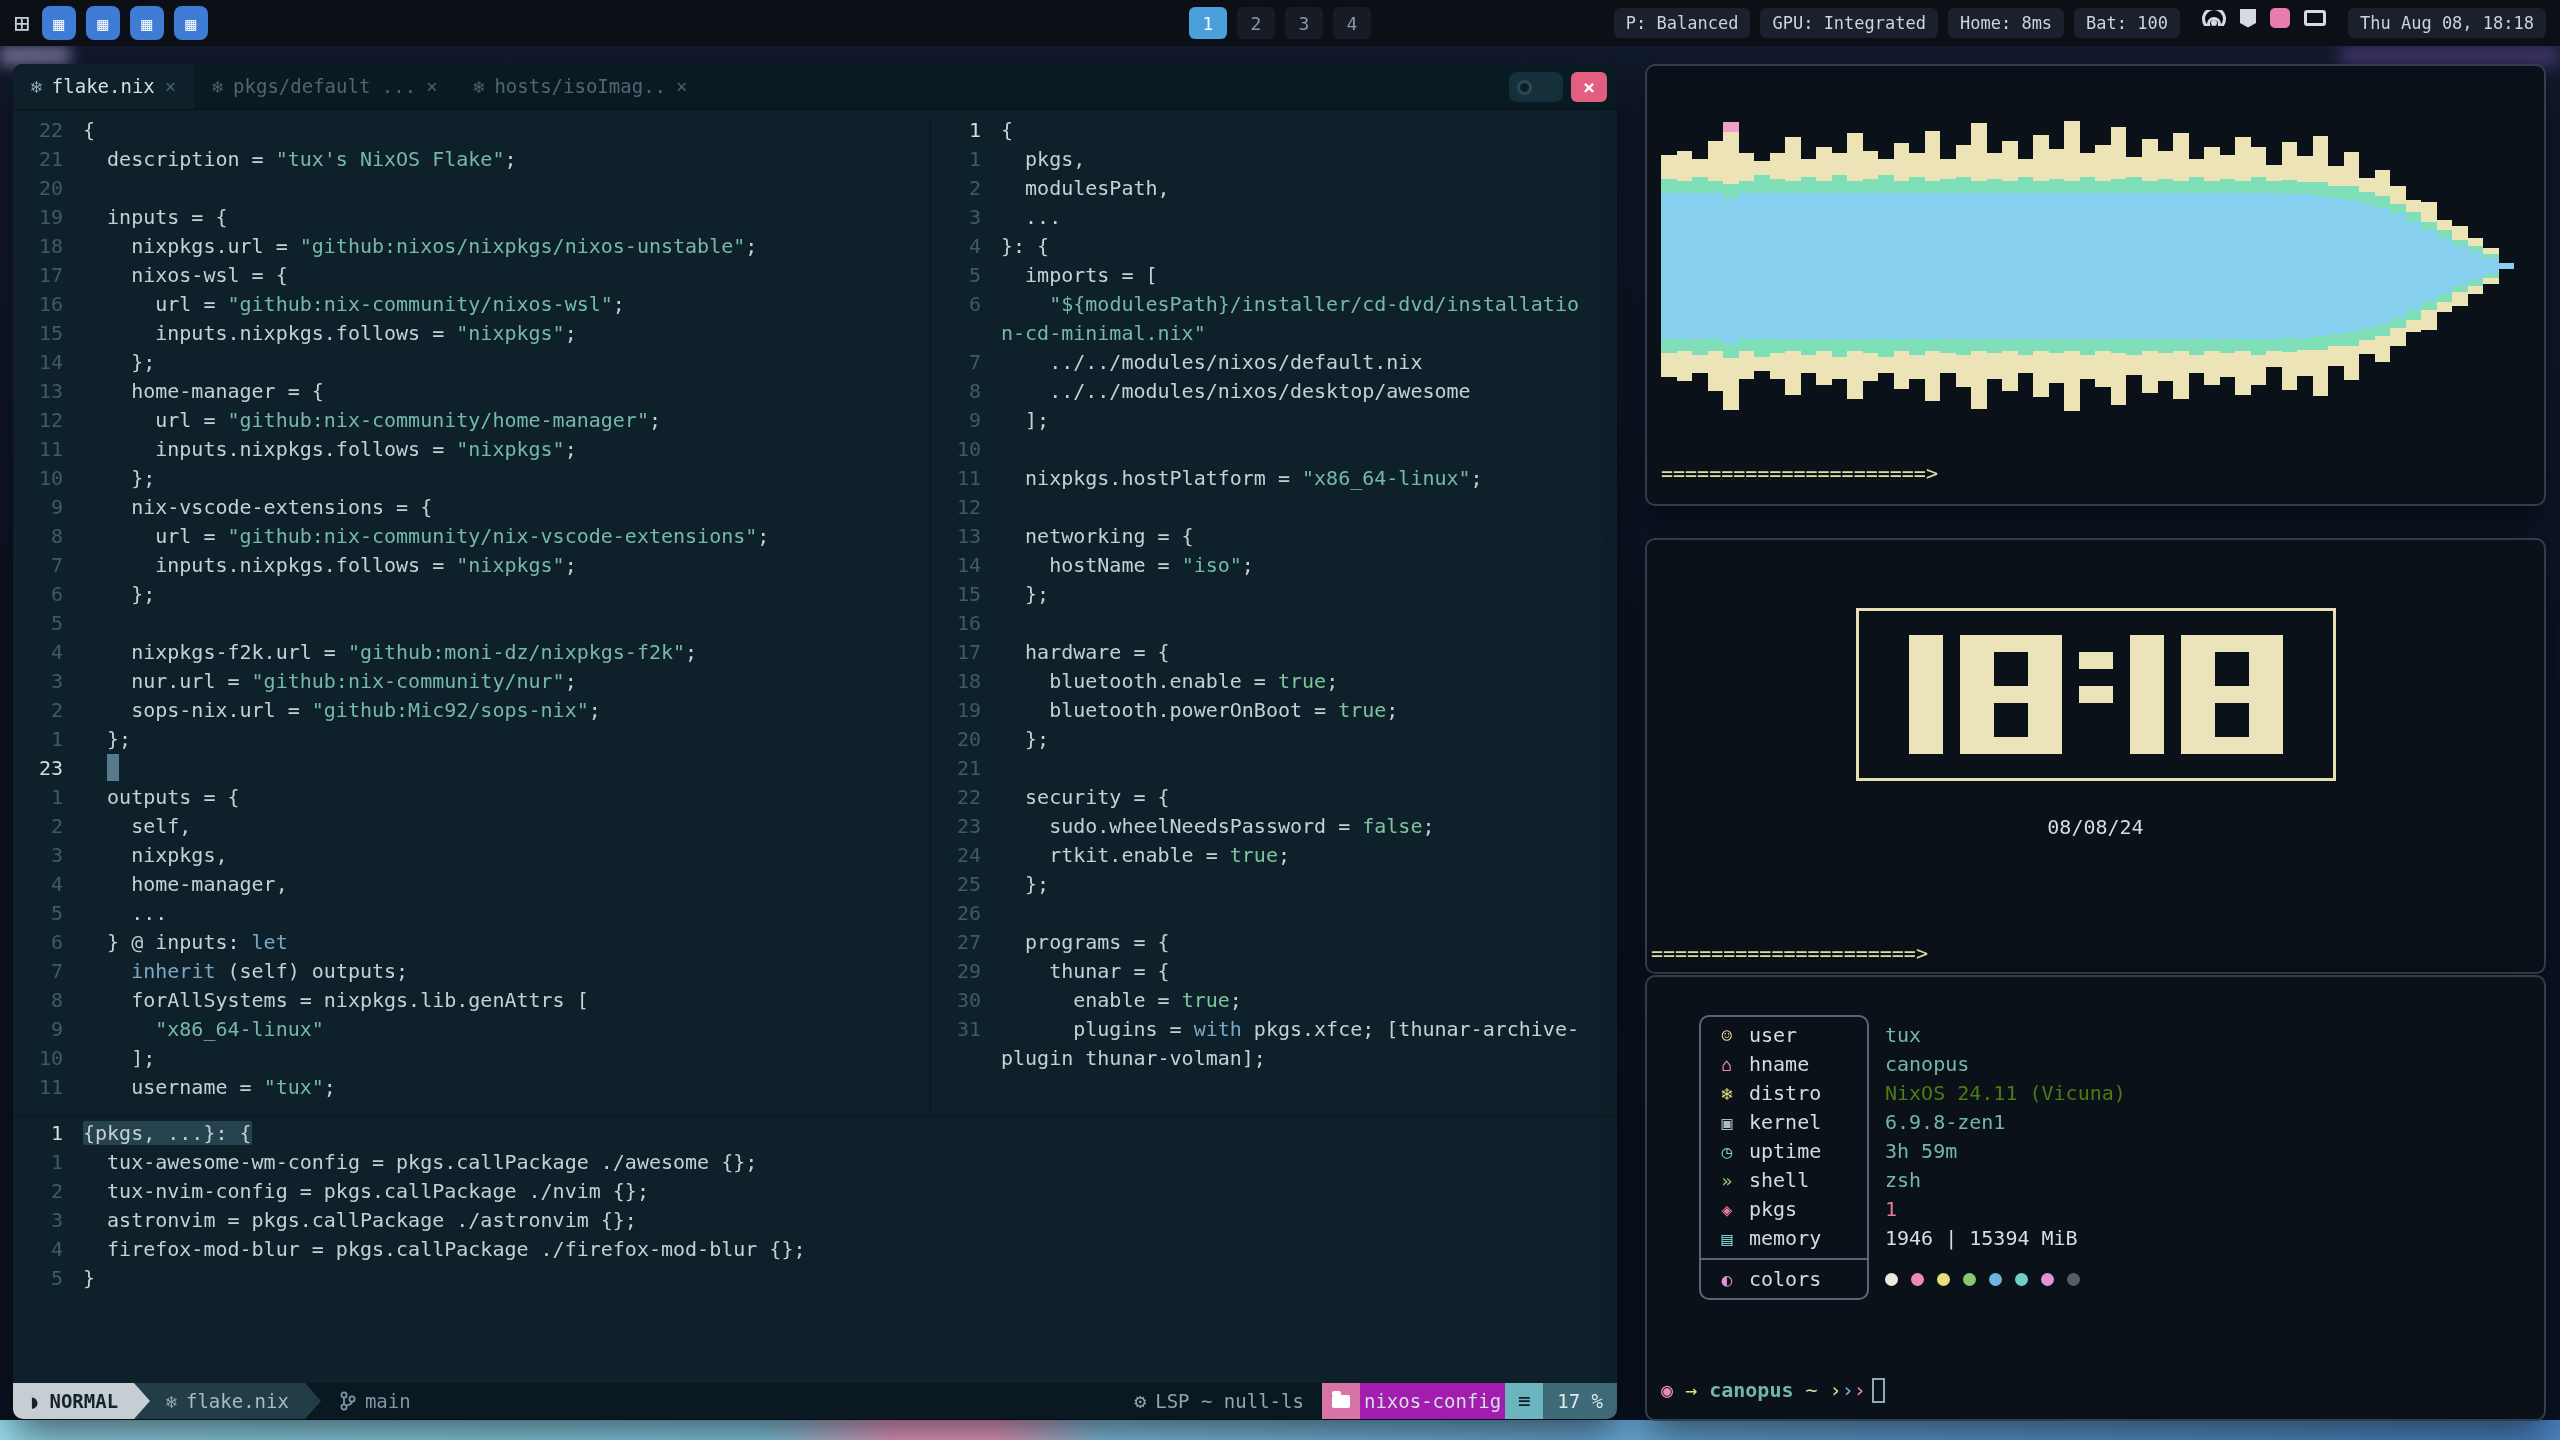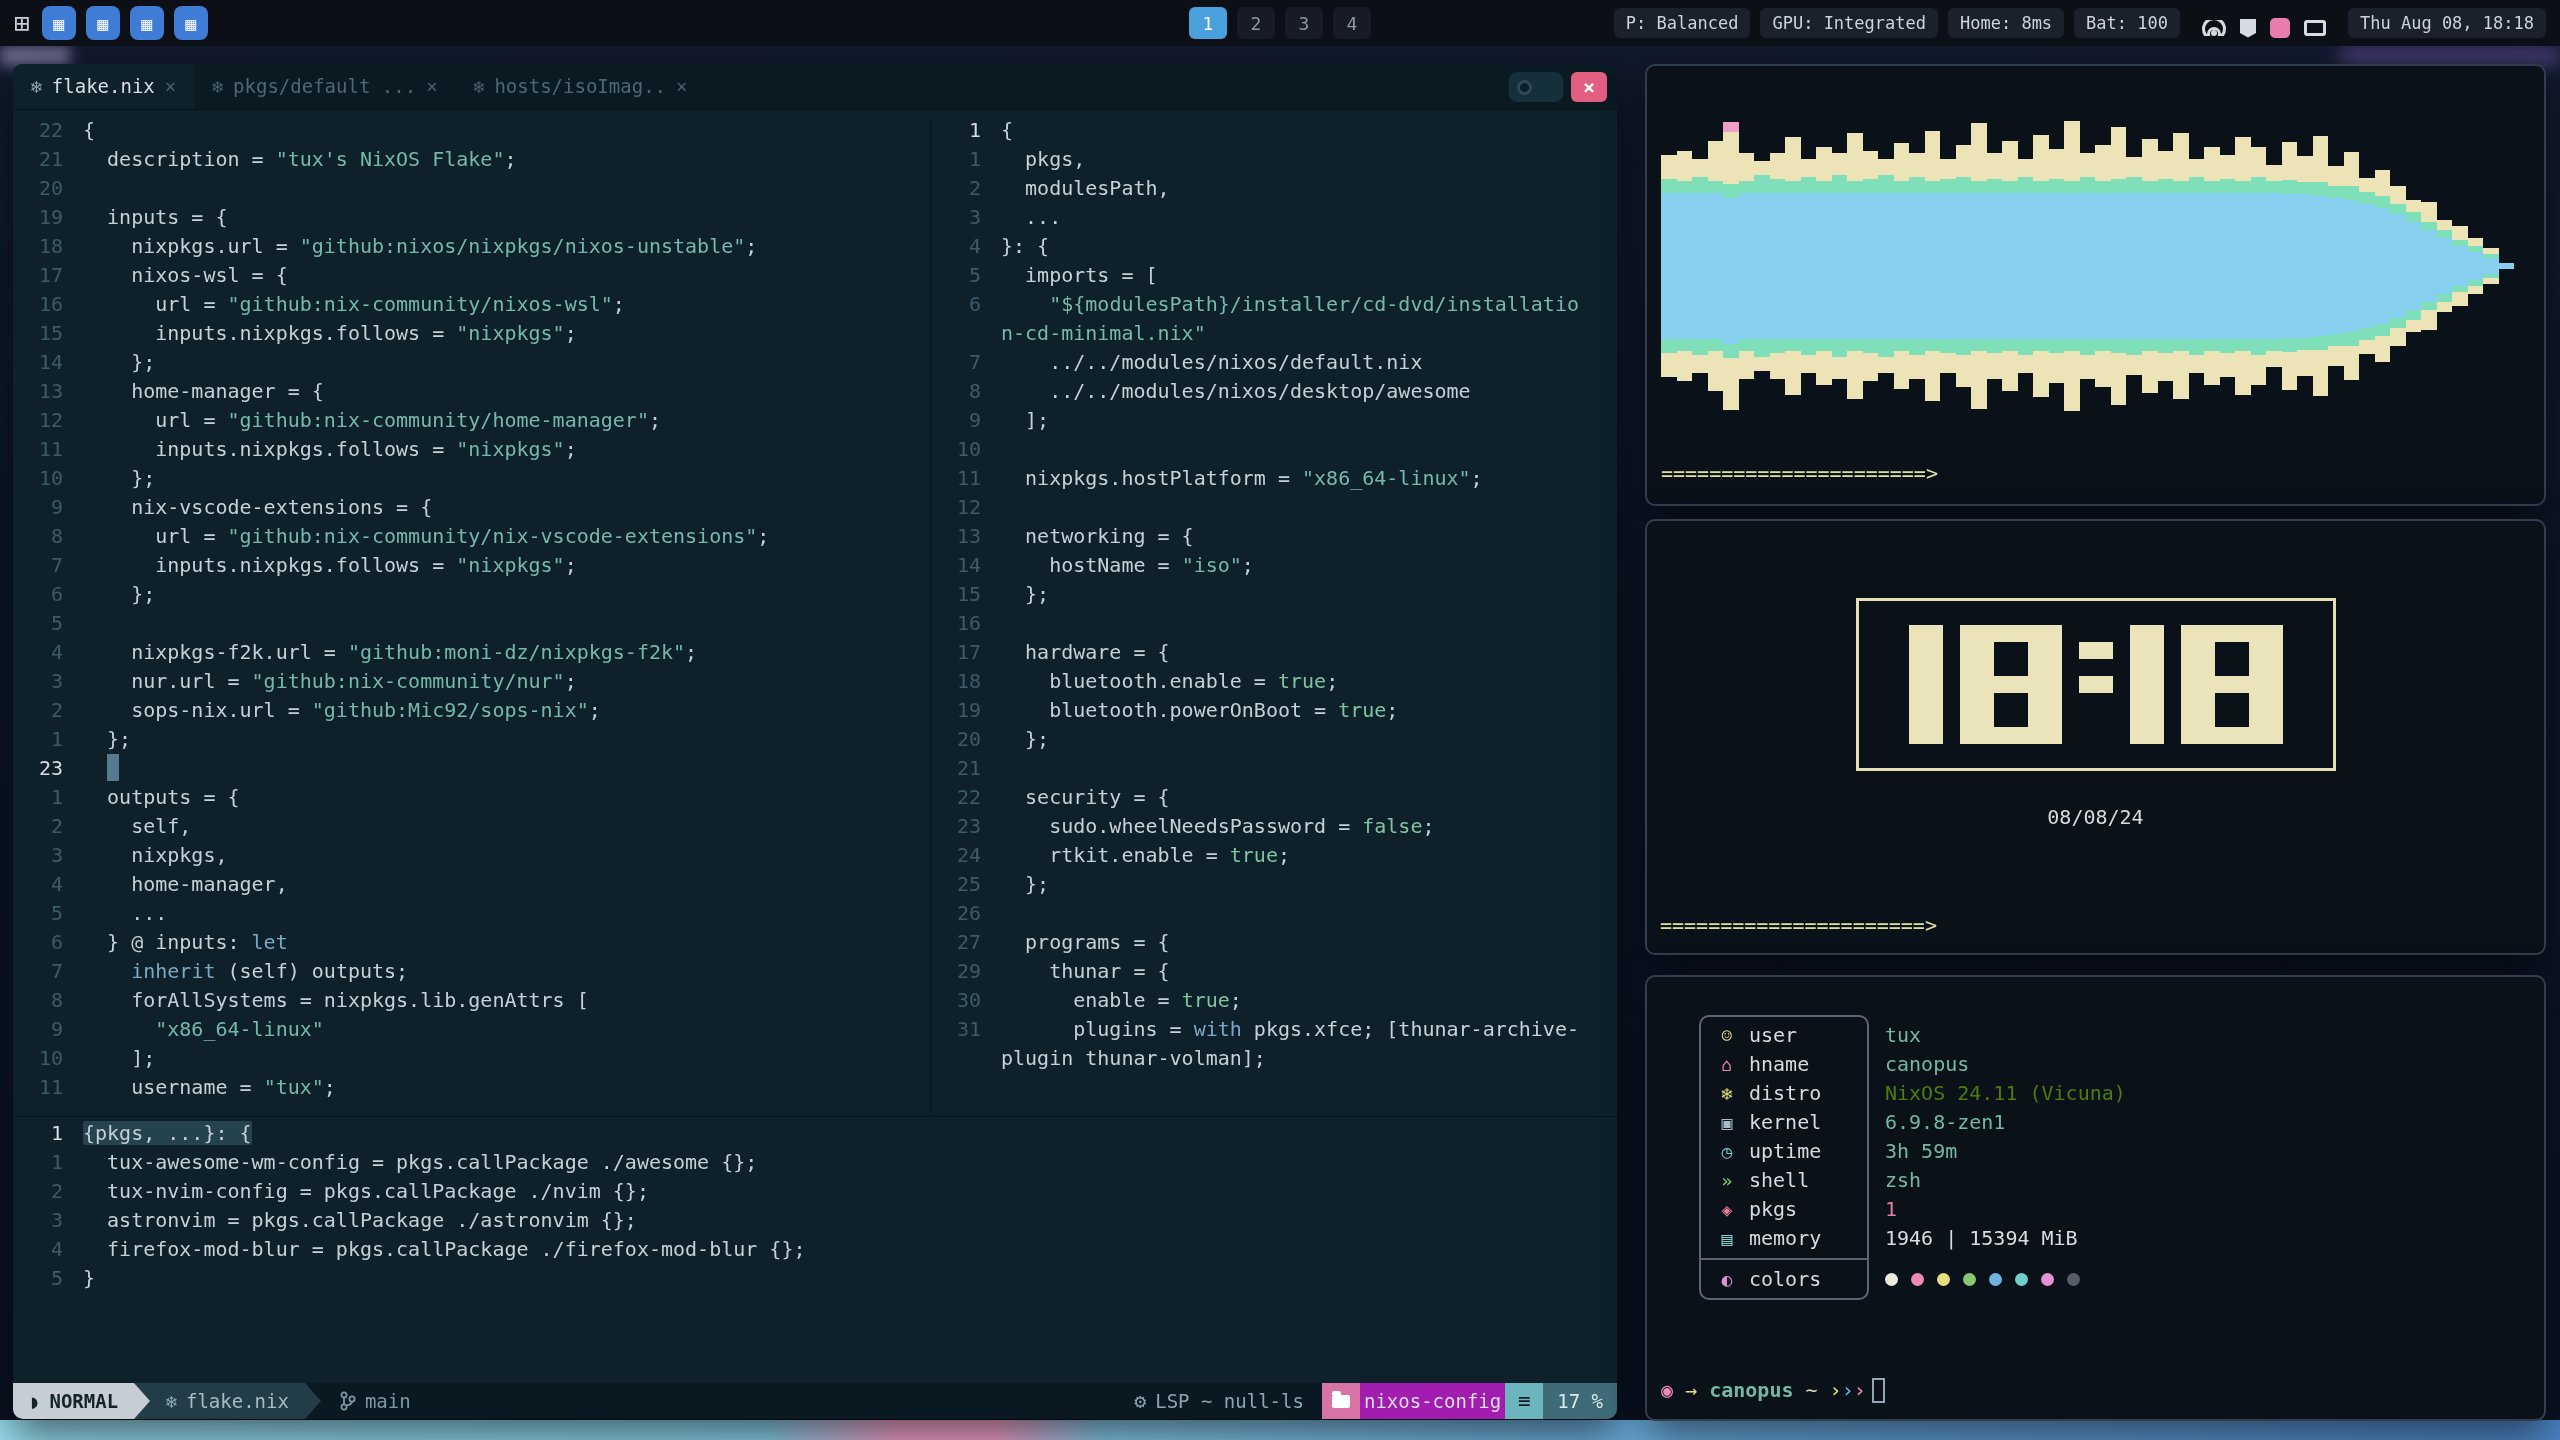--- a/index.html
+++ b/index.html
@@ -13,21 +13,21 @@
 
   
   .topbar{position:absolute;top:0;left:0;width:100%;height:46px;background:#0c0f16;display:flex;align-items:center;padding:0 14px;z-index:9}
   .tb-left{display:flex;align-items:center;gap:12px}
   .menu-icon{color:#c9d2da;font-size:26px;line-height:1}
   .app-icons{display:flex;gap:10px}
   .app-icon{width:34px;height:34px;border-radius:8px;background:#3f7cd6;color:#eaf2fc;display:flex;align-items:center;justify-content:center;font-size:18px}
   .tb-center{position:absolute;left:50%;top:50%;transform:translate(-50%,-50%);display:flex;gap:10px}
   .ws{min-width:38px;height:32px;padding:0 10px;border-radius:6px;background:#161b26;color:#8d97a6;display:flex;align-items:center;justify-content:center;font-size:18px}
   .ws.active{background:#4aa0dc;color:#f4f9fd}
-  .tb-right{margin-left:auto;display:flex;align-items:flex-end;gap:16px}
+  .tb-right{margin-left:auto;display:flex;align-items:flex-start;gap:16px}
   .chip{background:#1a202c;border-radius:6px;padding:5px 12px;color:#ccd4dd;font-size:17px;white-space:nowrap}
   .tray{display:flex;align-items:center;gap:14px;padding:0 6px}
   .wifi{position:relative;width:24px;height:16px;overflow:hidden;display:inline-block}
   .wifi span{position:absolute;left:50%;bottom:-5px;transform:translateX(-50%);border:3px solid #d5dbe2;border-radius:50%}
   .wifi .w1{width:24px;height:24px}
   .wifi .w2{width:14px;height:14px}
   .wifi .w3{width:5px;height:5px;background:#d5dbe2;bottom:0}
   .shield{width:16px;height:19px;background:#d5dbe2;display:inline-block;
     clip-path:polygon(50% 100%,0 76%,0 0,100% 0,100% 76%)}
   .pinkicon{width:20px;height:20px;border-radius:5px;background:#e87cae;display:inline-block}
@@ -88,21 +88,21 @@
   .vseg{width:100%}
   .vcream{background:#ece3b6}
   .vgreen{background:#7fdfb8}
   .vblue{background:#86cfee}
   .vpink{background:#f0a0c8}
   .sepline{color:#dfe0a0;white-space:pre;margin-top:4px}
   .playing{margin-top:8px;white-space:pre}
   .c-white{color:#d6dce2}.c-teal{color:#74b7aa}.c-cream{color:#e8e1b8}.c-pink{color:#e98ab8}
   .c-yellow{color:#e2dc84}.c-blue{color:#6fb3e0}.c-tealb{color:#74b7aa;font-weight:bold}
 
-  .clockwin{top:519px;height:436px;display:flex;flex-direction:column;padding:13px}
+  .clockwin{top:538px;height:436px;display:flex;flex-direction:column;padding:4px}
   .clockbox{margin:64px auto 0;border:3px solid #e6dfb4;padding:24px 50px;display:flex;align-items:center}
   .glyph{display:grid;margin-right:17px}
   .glyph:last-child{margin-right:0}
   .gcell{width:17px;height:17px}
   .gcell.fill{background:#ebe4ba}
   .clockdate{text-align:center;margin-top:32px;color:#d6dce2}
 
   .fetchwin{top:975px;height:446px;display:flex;flex-direction:column;padding:38px 14px 14px 52px}
   .fetch{display:flex;align-items:flex-start}
   .fbox{border:2px solid #5a6678;border-radius:10px;padding:4px 0;width:170px;flex:0 0 auto}

